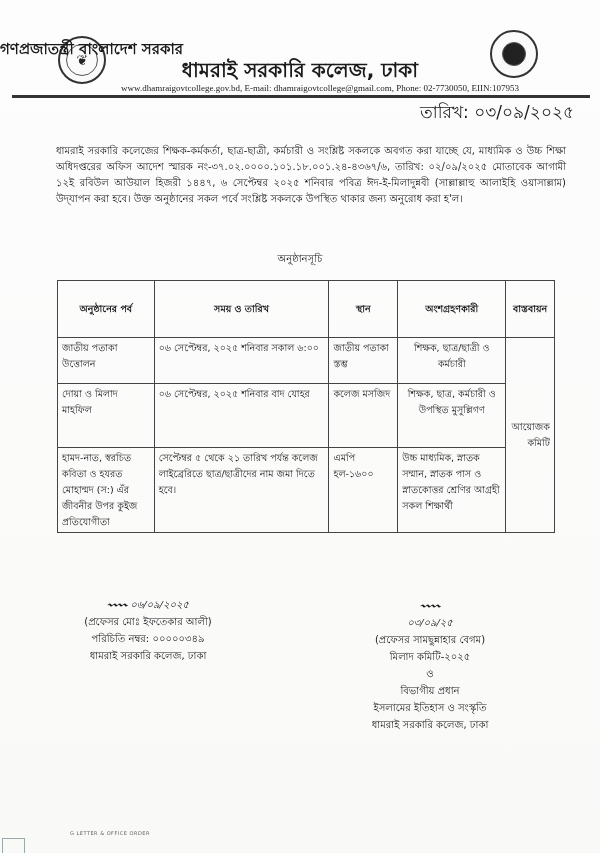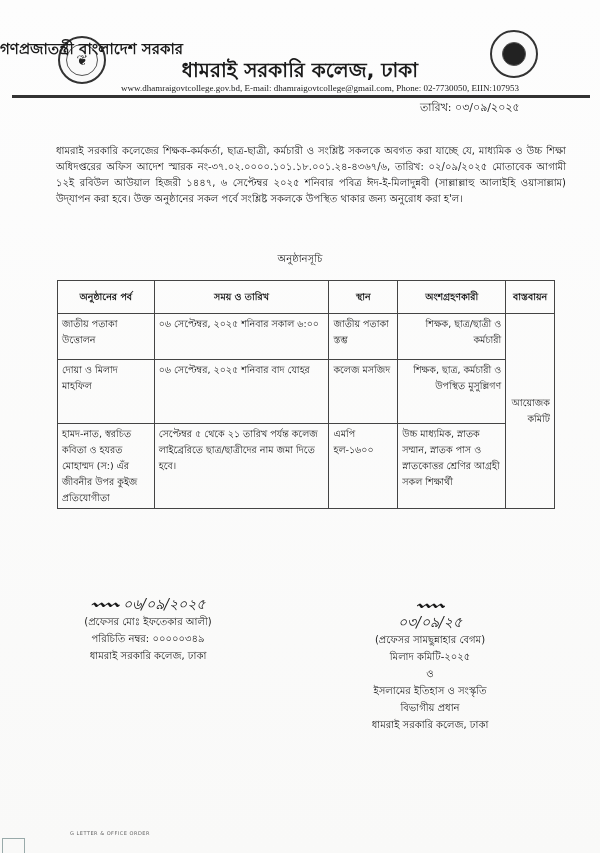--- a/index.html
+++ b/index.html
@@ -12,32 +12,32 @@
   .logo { position: absolute; width: 44px; height: 44px; border-radius: 50%; border: 2px solid #333; background: #fafafa; }
   .logo .inner { position: absolute; inset: 6px; border-radius: 50%; border: 1px solid #555; }
   .logo .glyph { position: absolute; inset: 0; display:flex; align-items:center; justify-content:center; font-size: 14px; color:#222; }
   #logo-left { left: 58px; top: 36px; }
   #logo-right { left: 490px; top: 30px; }
   #logo-right .inner { background: #222; inset: 10px; }
   .hdr1 { position: absolute; top: 37px; left: 0; width: 600px; text-align: left; font-size: 15px; font-weight: bold; }
   .hdr2 { position: absolute; top: 55px; left: 0; width: 600px; text-align: center; font-size: 20px; font-weight: bold; }
   .contact { position: absolute; top: 83px; left: 0; width: 640px; text-align: center; font-family: "Liberation Serif", serif; font-size: 9px; }
   .rule { position: absolute; top: 95px; left: 12px; width: 578px; height: 3px; background: #333; }
-  .date { position: absolute; top: 99px; left: 420px; font-size: 11px; }
+  .date { position: absolute; top: 99px; left: 420px; font-size: 17px; }
   .para { position: absolute; top: 143px; left: 56px; width: 510px; font-size: 10px; line-height: 16px; text-align: justify; }
   .caption { position: absolute; top: 251px; left: 0; width: 600px; text-align: center; font-size: 10px; }
   table.sched { position: absolute; top: 280px; left: 57px; width: 498px; border-collapse: collapse; font-size: 9.5px; }
   table.sched th, table.sched td { border: 1px solid #444; vertical-align: top; padding: 2px 4px; line-height: 16px; }
-  table.sched th { font-weight: bold; text-align: center; padding: 8px 4px; }
+  table.sched th { font-weight: bold; text-align: center; padding: 20px 4px; }
   td.center { text-align: right; vertical-align: middle !important; }
-  td.parts { text-align: right; }
+  td.parts { text-align: center; }
   td.parts.c { text-align: left; }
   .note { position: absolute; top: 510px; left: 70px; font-size: 12px; font-weight: bold; }
   .sig { position: absolute; text-align: center; font-size: 10px; line-height: 17px; }
-  .sig .scrawl { font-family: "DejaVu Serif", serif; font-style: italic; font-size: 14px; }
+  .sig .scrawl { font-family: "DejaVu Serif", serif; font-style: italic; font-size: 10px; }
   #sig-left { top: 596px; left: 58px; width: 180px; }
   #sig-right { top: 597px; left: 345px; width: 170px; }
   .footer-strip { position: absolute; top: 830px; left: 70px; font-size: 5px; color: #666; letter-spacing: 0.5px; }
   .cs { position: absolute; left: 2px; top: 838px; font-size: 9px; color: #9aa; }
   .cs .box { display:inline-block; border: 1px solid #9aa; padding: 15px 1px; margin-right: 3px; font-size: 14px; }
 </style>
 </head>
 <body>
 
 <div class="page">
@@ -113,22 +113,22 @@
   </div>
 
   <div class="sig" id="sig-right">
     <div class="scrawl">
       <div>〰〰</div>
       <div>০৩/০৯/২৫</div>
     </div>
     <div>(প্রফেসর সামছুন্নাহার বেগম)</div>
     <div>মিলাদ কমিটি-২০২৫</div>
     <div>ও</div>
+    <div>বিভাগীয় প্রধান</div>
     <div>ইসলামের ইতিহাস ও সংস্কৃতি</div>
-    <div>বিভাগীয় প্রধান</div>
     <div>ধামরাই সরকারি কলেজ, ঢাকা</div>
   </div>
 
   <div class="footer-strip">G LETTER &amp; OFFICE ORDER</div>
   <div class="cs">
     <span class="box">CS</span><span>Scanned with CamScanner</span>
   </div>
 </div>
 
 </body></html>

